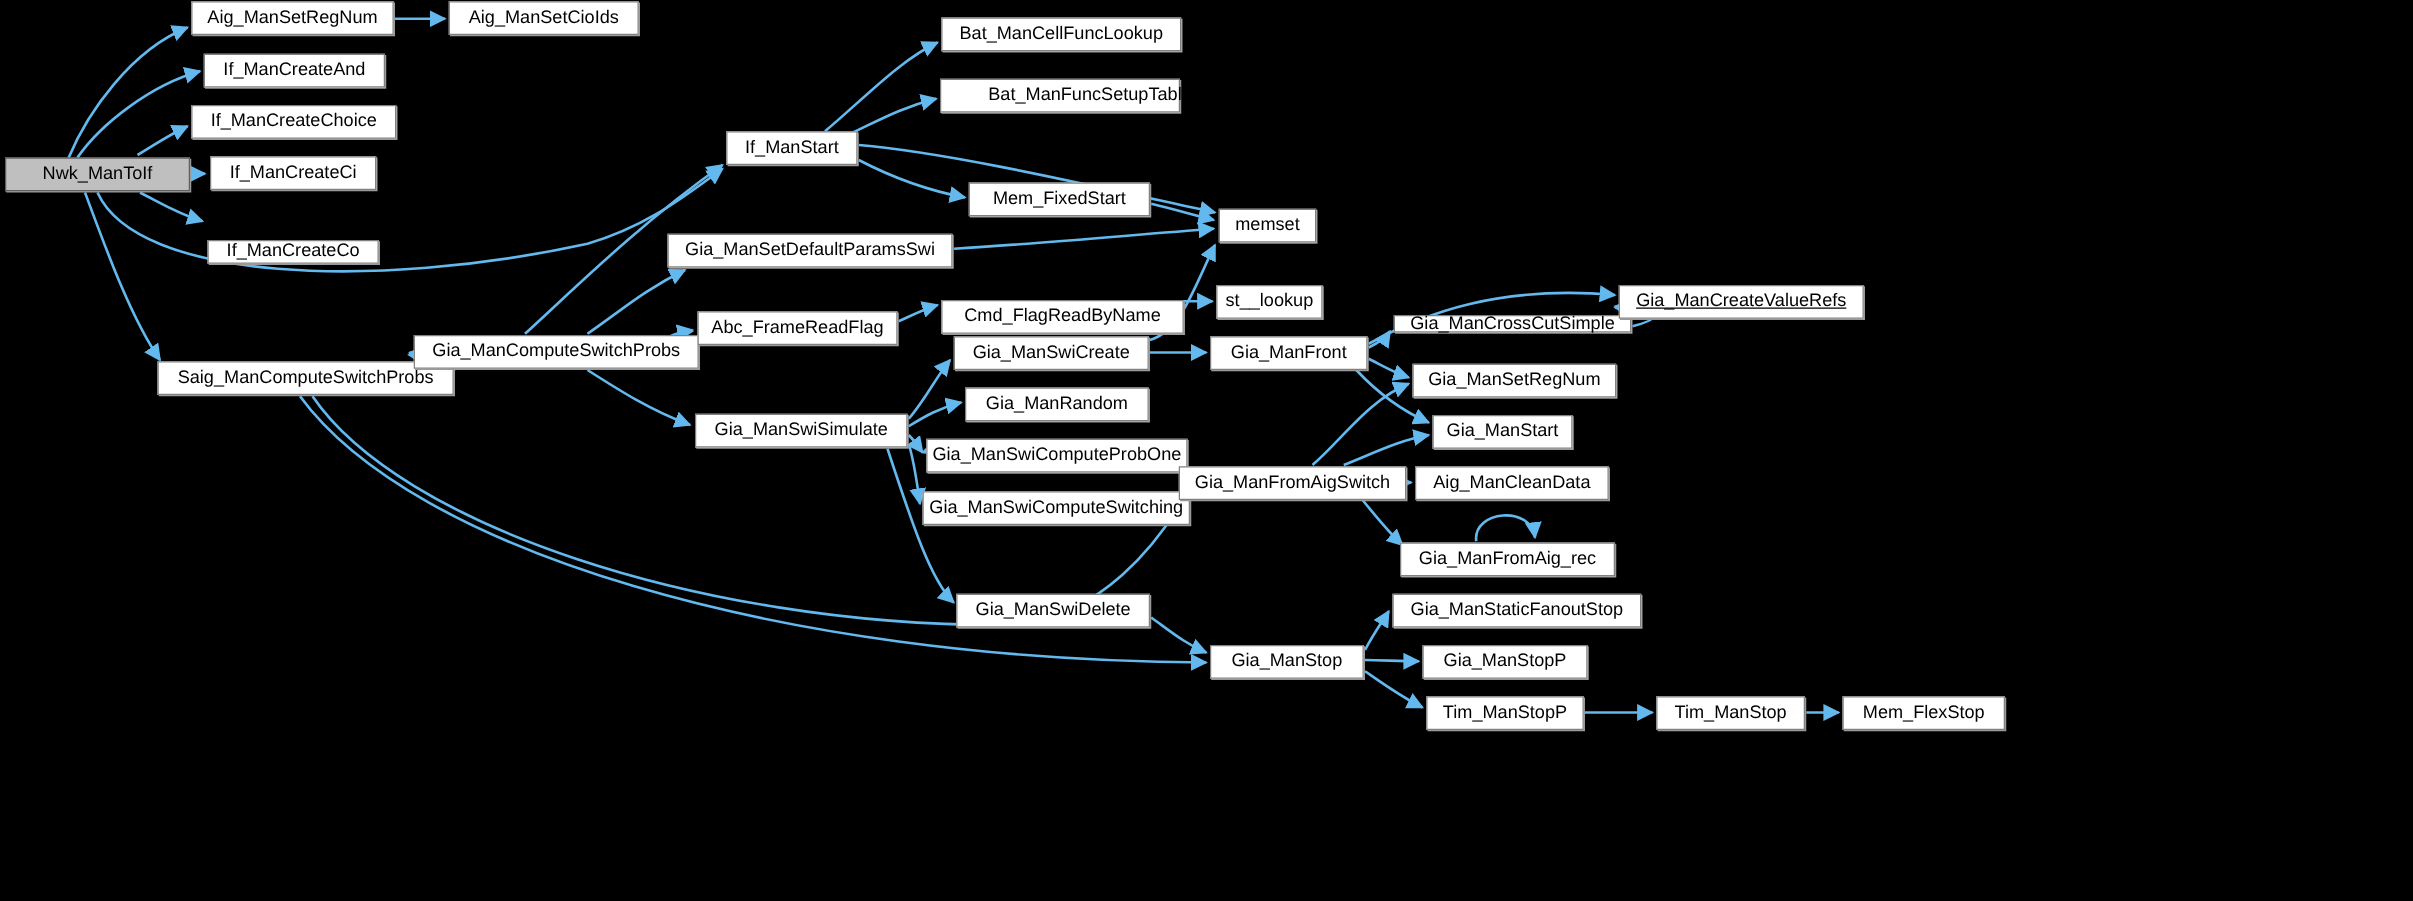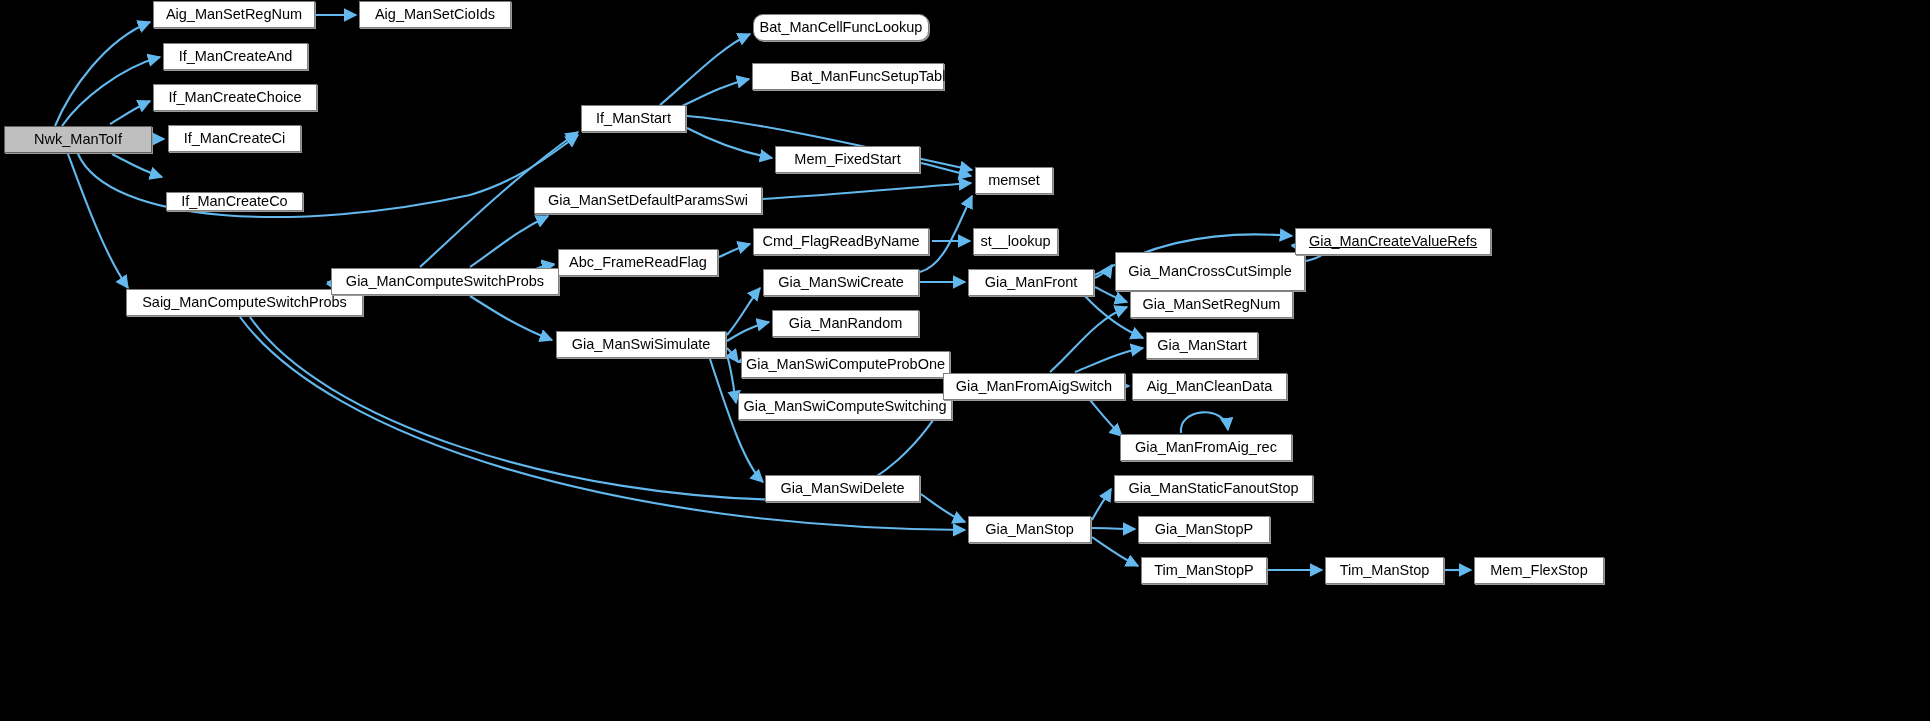--- a/index.html
+++ b/index.html
@@ -126,21 +126,21 @@
     </div>
     <div class="node" style="left: 168px; top: 125px; width: 133px; height: 27px; text-align: right;">
       <span>If_ManCreateCi</span>
     </div>
     <div class="node" style="left: 166px; top: 166px; width: 137px; height: 19px; margin-top: 26px;">
       <span>If_ManCreateCo</span>
     </div>
     <div class="node" style="left: 581px; top: 105px; width: 105px; height: 27px;">
       <span>If_ManStart</span>
     </div>
-    <div class="node" style="left: 753px; top: 14px; width: 176px; height: 27px; border-radius: 10px;">
+    <div class="node" style="left: 753px; top: 14px; width: 192px; height: 27px;">
       <span>Bat_ManCellFuncLookup</span>
     </div>
     <div class="node" style="left: 752px; top: 63px; width: 192px; height: 27px; padding-left: 48px;">
       <span>Bat_ManFuncSetupTable</span>
     </div>
     <div class="node" style="left: 775px; top: 146px; width: 145px; height: 27px;">
       <span>Mem_FixedStart</span>
     </div>
     <div class="node" style="left: 975px; top: 167px; width: 78px; height: 27px;">
       <span>memset</span>
@@ -150,33 +150,33 @@
     </div>
     <div class="node" style="left: 126px; top: 289px; width: 237px; height: 27px;">
       <span>Saig_ManComputeSwitchProbs</span>
     </div>
     <div class="node" style="left: 331px; top: 268px; width: 228px; height: 27px;">
       <span>Gia_ManComputeSwitchProbs</span>
     </div>
     <div class="node" style="left: 558px; top: 249px; width: 160px; height: 27px;">
       <span>Abc_FrameReadFlag</span>
     </div>
-    <div class="node" style="left: 753px; top: 228px; width: 176px; height: 27px;">
+    <div class="node" style="left: 753px; top: 240px; width: 194px; height: 27px;">
       <span>Cmd_FlagReadByName</span>
     </div>
     <div class="node" style="left: 973px; top: 228px; width: 85px; height: 27px;">
       <span>st__lookup</span>
     </div>
     <div class="node" style="left: 763px; top: 269px; width: 156px; height: 27px;">
       <span>Gia_ManSwiCreate</span>
     </div>
     <div class="node" style="left: 968px; top: 269px; width: 126px; height: 27px;">
       <span>Gia_ManFront</span>
     </div>
-    <div class="node" style="left: 1115px; top: 252px; width: 190px; height: 39px;">
+    <div class="node" style="left: 1115px; top: 252px; width: 190px; height: 14px;">
       <span>Gia_ManCrossCutSimple</span>
     </div>
     <div class="node" style="left: 1130px; top: 291px; width: 163px; height: 27px;">
       <span>Gia_ManSetRegNum</span>
     </div>
     <div class="node" style="left: 1146px; top: 332px; width: 112px; height: 27px;">
       <span>Gia_ManStart</span>
     </div>
     <div class="node" style="left: 1295px; top: 228px; width: 196px; height: 27px; text-decoration: underline;">
       <span>Gia_ManCreateValueRefs</span>

